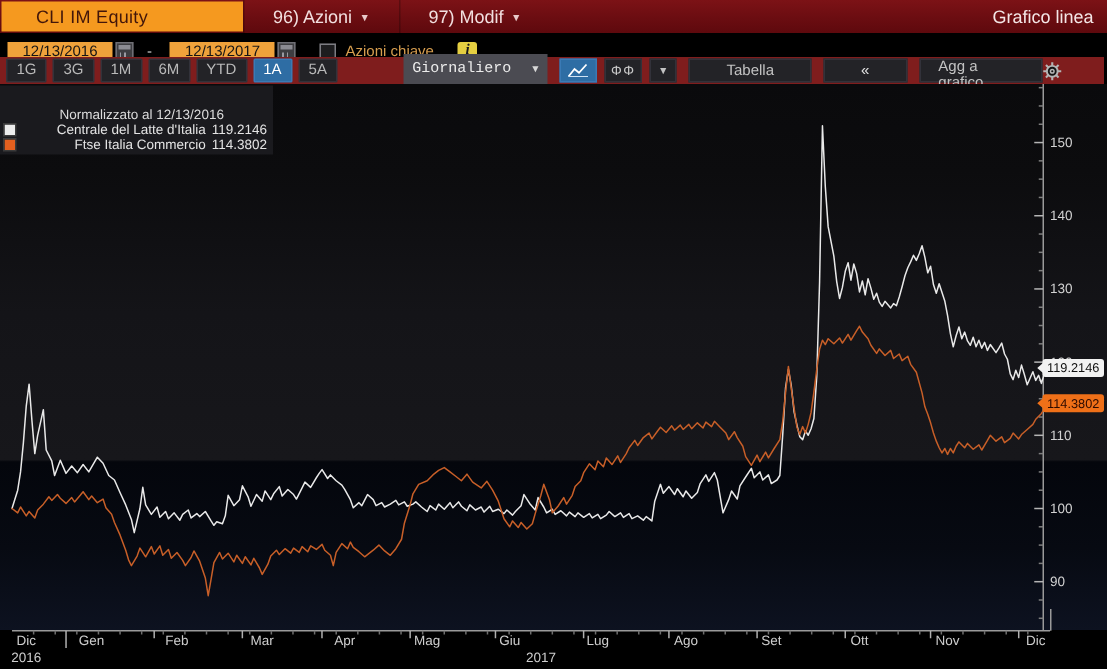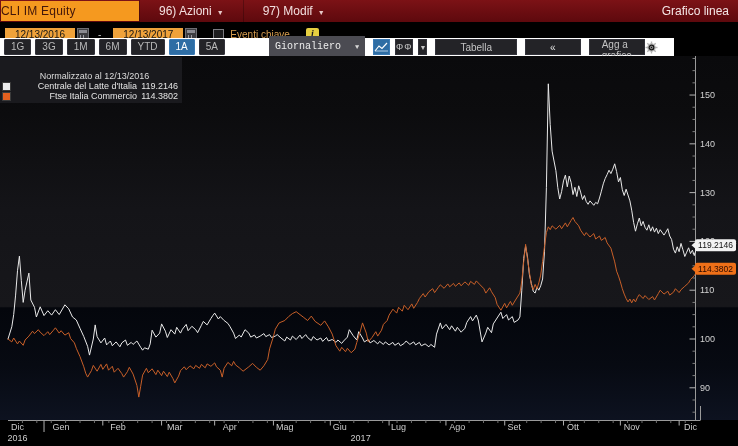--- a/index.html
+++ b/index.html
@@ -4,21 +4,21 @@
 <style>
   html,body{margin:0;padding:0;background:#000;}
   body{width:738px;height:446px;position:relative;overflow:hidden;
        font-family:"Liberation Sans",sans-serif;-webkit-font-smoothing:antialiased;}
 
   
   .topbar{position:absolute;left:0;top:0;width:738px;height:22px;
           background:linear-gradient(180deg,#7c1216 0%,#6b0d11 55%,#5e090d 100%);
           display:flex;align-items:center;color:#f2dfdf;font-size:12px;}
   .security{background:#f5991f;color:#42160a;width:138px;height:20px;margin:1px 0 1px 1px;
-            line-height:20px;padding-left:0;font-size:12px;letter-spacing:.2px;}
+            line-height:20px;padding-left:23px;font-size:12px;letter-spacing:.2px;}
   .menu{display:flex;height:100%;align-items:center;}
   .menu-item{padding:0 19px;height:100%;display:flex;align-items:center;gap:5px;
              border-left:1px solid rgba(0,0,0,.25);cursor:default;white-space:nowrap;}
   .menu-item .arr{font-size:7px;color:#e8c9c9;transform:translateY(1px);}
   .bar-title{margin-left:auto;padding-right:9px;font-size:12px;color:#f4e6e6;}
 
   
   .daterow{position:absolute;left:0;top:26px;width:738px;height:16px;background:#000;
            display:flex;align-items:center;font-size:10px;color:#cdb88a;}
   .datebox{background:#efa23b;color:#151515;width:70px;height:13px;line-height:13px;
@@ -29,21 +29,21 @@
   .calicon:after{content:"";position:absolute;left:2px;right:2px;top:6px;height:3px;
            background:repeating-linear-gradient(90deg,#9a9aa2 0 1px,transparent 1px 3px);}
   .dash{color:#c9c9c9;margin:0 7px 0 9px;}
   .checkbox{width:9px;height:9px;background:#1d1d1f;border:1px solid #7c7c82;margin-left:16px;}
   .events-label{color:#d79e4f;margin-left:6px;}
   .ibadge{margin-left:16px;width:13px;height:12px;background:#e5cf41;color:#1a1a1a;
           border-radius:2px;text-align:center;line-height:12px;font-size:10px;
           font-family:"Liberation Serif",serif;font-style:italic;font-weight:bold;}
 
   
-  .toolbar{position:absolute;left:0;top:38px;width:674px;height:18px;background:#ffffff;
+  .toolbar{position:absolute;left:0;top:38px;width:736px;height:18px;background:#7f1d1d;
            display:flex;align-items:center;font-size:10px;color:#b9b9b9;}
   .rbtn{height:14px;line-height:13px;padding:0 6px;margin-left:4px;background:#232327;
         border:1px solid #32323a;border-radius:1px;color:#b9b9b9;cursor:default;}
   .rbtn.active{background:#2e6da4;border-color:#3a7ab5;color:#fff;}
   .mass{margin-left:10px;color:#8f8f8f;margin-top:32px;}
   .freqbtn{margin-left:10px;height:14px;line-height:14px;background:#4b4b52;color:#ececec;
            padding:4px 6px;display:flex;align-items:center;gap:14px;font-family:Liberation Mono, monospace;}
   .freqbtn .arr{font-size:7px;color:#d8d8d8;}
   .iconbtn{height:14px;margin-left:5px;background:#232327;border:1px solid #32323a;
            display:flex;align-items:center;justify-content:center;color:#c3c3c3;}
@@ -83,21 +83,21 @@
   <div class="bar-title">Grafico linea</div>
 </div>
 
 <div class="daterow">
   <div class="datebox">12/13/2016</div>
   <div class="calicon"></div>
   <span class="dash">-</span>
   <div class="datebox">12/13/2017</div>
   <div class="calicon"></div>
   <div class="checkbox"></div>
-  <span class="events-label">Eventi chiave</span>
+  <span class="events-label">Azioni chiave</span>
   <div class="ibadge">i</div>
 </div>
 
 <div class="toolbar">
   <span id="ranges" style="display:flex;">
       <div class="rbtn">1G</div>
       <div class="rbtn">3G</div>
       <div class="rbtn">1M</div>
       <div class="rbtn">6M</div>
       <div class="rbtn">YTD</div>

